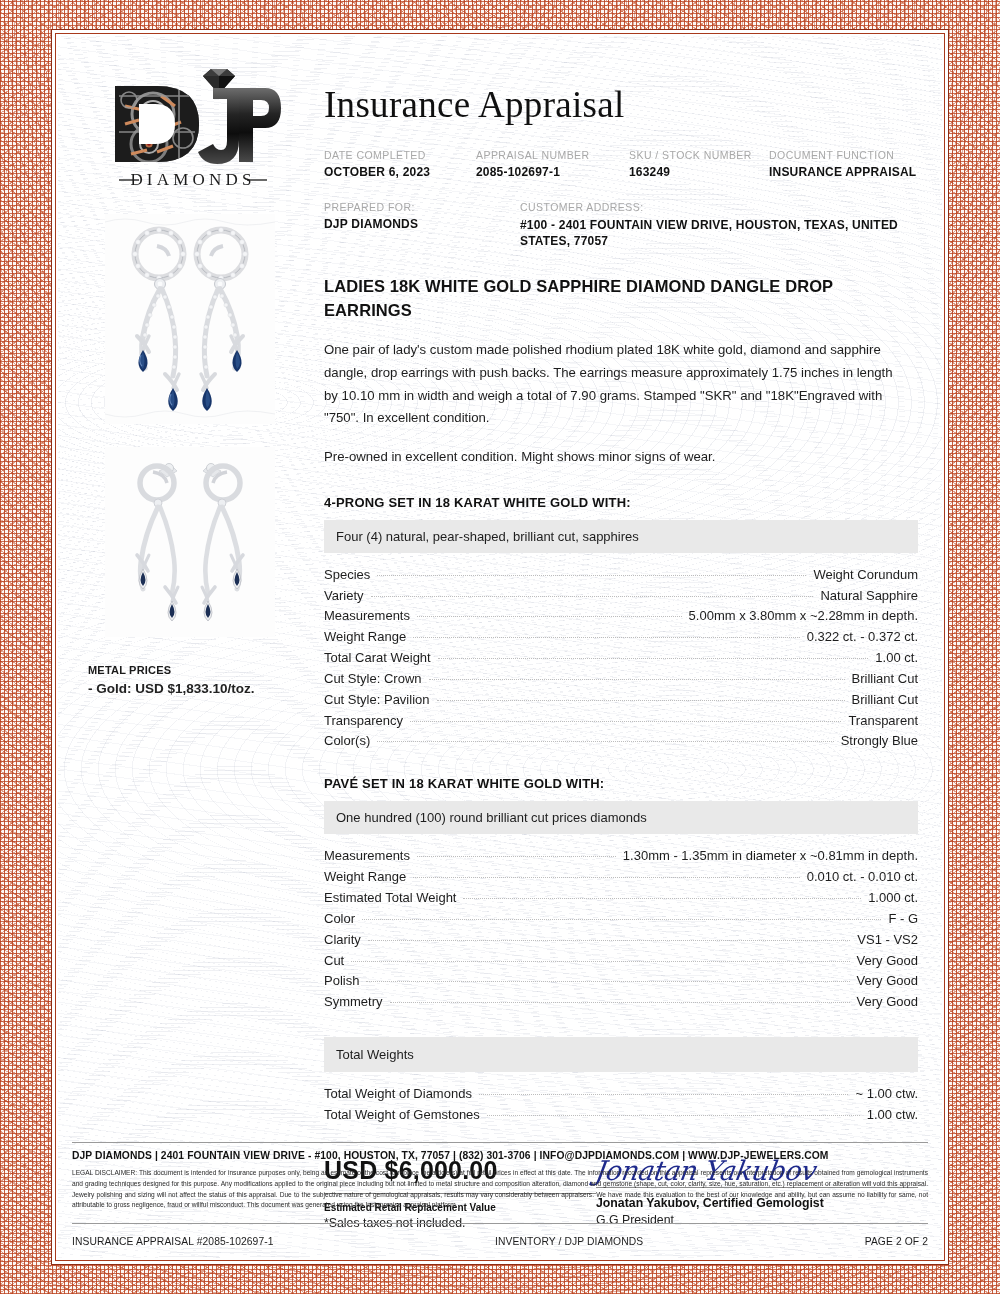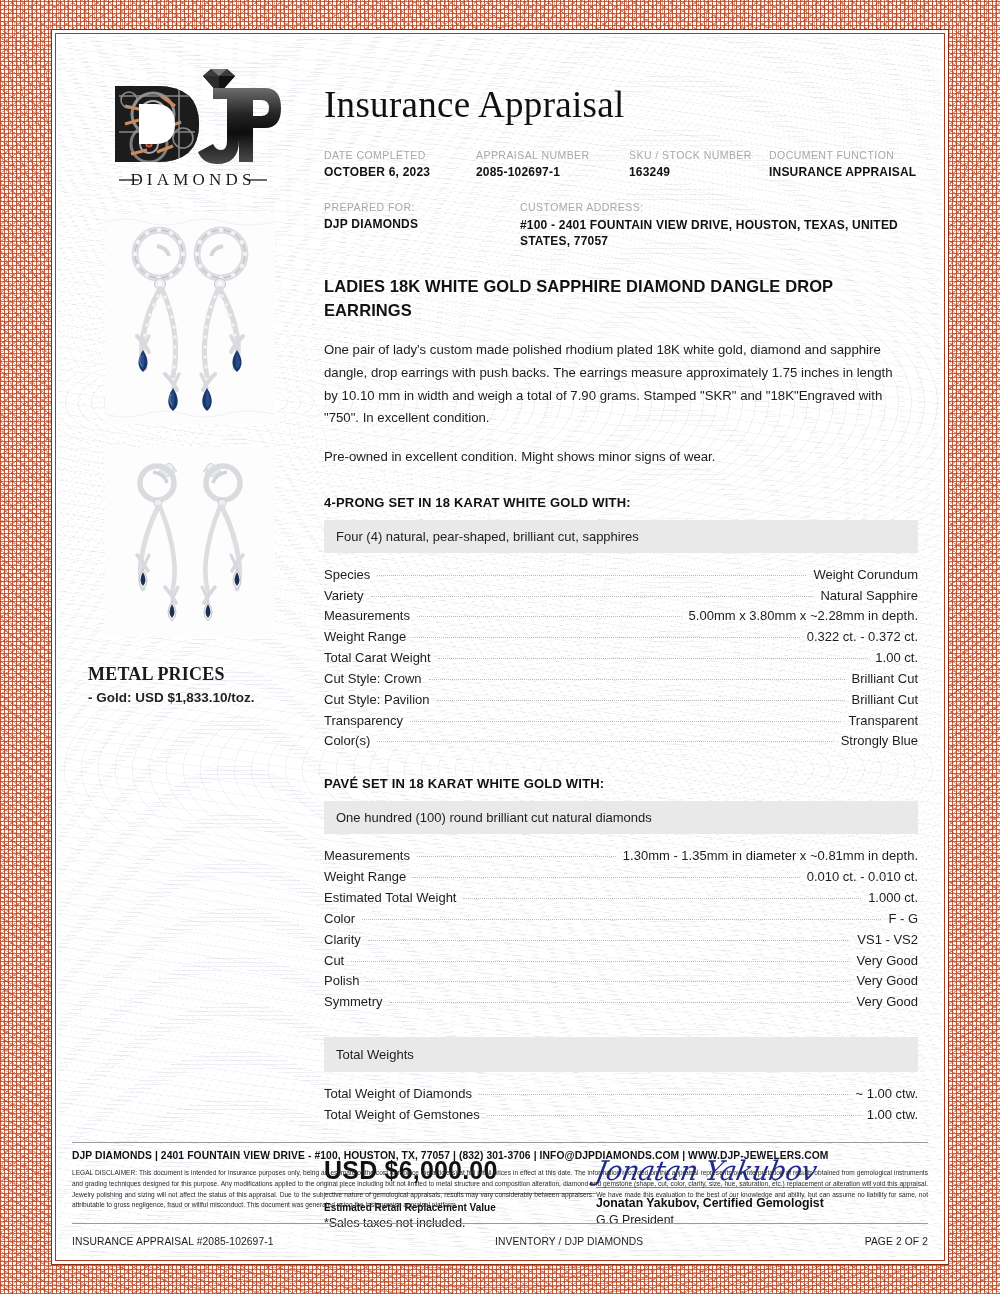--- a/index.html
+++ b/index.html
@@ -109,25 +109,24 @@
     margin-top: 4px;
   }
   .product-img.second { height: 200px; margin-top: 14px; }
 
   .metal-prices {
     margin-top: 22px;
     padding-left: 16px;
   }
   .metal-prices h3 {
     margin: 0 0 5px 0;
-    font-size: 18px;
+    font-size: 11px;
     font-weight: bold;
     letter-spacing: .2px;
     color: #1a1a1a;
-    font-family: Liberation Serif, serif;
   }
   .metal-prices p {
     margin: 0;
     font-size: 13.5px;
     color: #222;
     font-weight: bold;
   }
 
   
   .main {
@@ -667,21 +666,21 @@
           </div>
           <div class="spec-row">
             <span class="spec-key">Color(s)</span>
             <span class="spec-dots"></span>
             <span class="spec-val">Strongly Blue</span>
           </div>
         </div>
 
         <div class="spec-group">
           <div class="sec-head">PAVÉ SET IN 18 KARAT WHITE GOLD WITH:</div>
-          <div class="sec-bar">One hundred (100)  round brilliant cut natural diamonds</div>
+          <div class="sec-bar">One hundred (100)  round brilliant cut prices diamonds</div>
 
           <div class="spec-row">
             <span class="spec-key">Measurements</span>
             <span class="spec-dots"></span>
             <span class="spec-val">1.30mm - 1.35mm in diameter x ~0.81mm in depth.</span>
           </div>
           <div class="spec-row">
             <span class="spec-key">Weight Range</span>
             <span class="spec-dots"></span>
             <span class="spec-val">0.010 ct. - 0.010 ct.</span>

